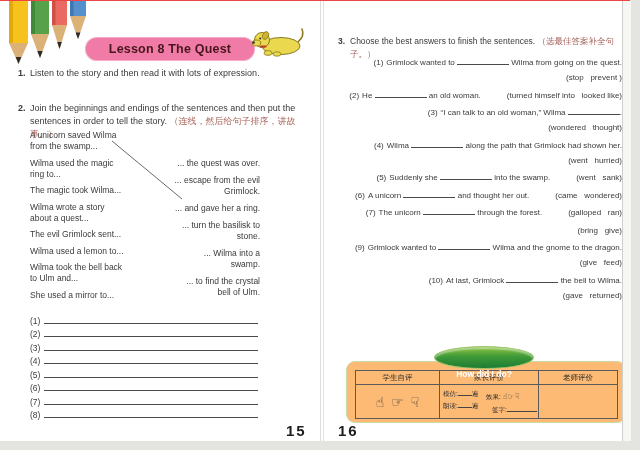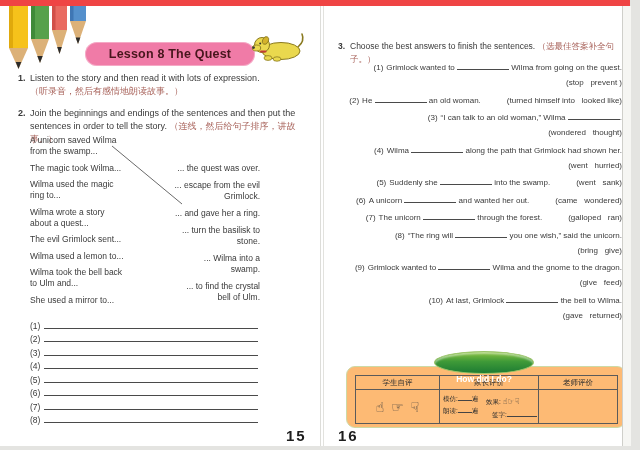--- a/index.html
+++ b/index.html
@@ -4,21 +4,21 @@
 <style>
   html,body{margin:0;padding:0;}
   body{
     width:640px;height:450px;position:relative;overflow:hidden;
     background:#e4e4e1;
     font-family:"Liberation Sans","DejaVu Sans",sans-serif;
     color:#3a3a3a;
     -webkit-font-smoothing:antialiased;
   }
   .spread{position:absolute;left:0;top:0;width:630px;height:440px;background:#ffffff;
-    border-top:6px solid #ef4444;}
+    border-top:1px solid #ef4444;}
   .page{position:absolute;top:0;height:440px;background:#fff;}
   .page-left{left:0;width:320px;border-right:1px solid #ddddd9;}
   .page-right{left:323px;width:299px;border-left:1px solid #e2e2de;}
   .edge-strip{position:absolute;left:622px;top:0;width:8px;height:440px;background:#f6f6f3;border-left:1px solid #cfcfca;}
 
   
   .pencils{position:absolute;left:0;top:0;}
   .banner{
     position:absolute;left:85px;top:36px;width:170px;height:24px;
     border-radius:13px;display:flex;align-items:center;justify-content:center;
@@ -133,36 +133,35 @@
       <circle cx="3.6" cy="15.6" r="1.3" fill="#3a3a3a"></circle>
       <ellipse cx="15.5" cy="8.5" rx="2.8" ry="4" fill="#d4b32c" stroke="#8a7a20" stroke-width="0.8" transform="rotate(25 15.5 8.5)"></ellipse>
       <circle cx="10.2" cy="11.6" r="1" fill="#2e2e2e"></circle>
       <rect x="10" y="18.4" width="6.5" height="2.2" rx="1" fill="#c23a34"></rect>
     </svg>
 
     <div class="ex-head ex1">
       <span class="ex-num">1.</span>
       <div>
         <div>Listen to the story and then read it with lots of expression.</div>
-        <div class="zh" style="color:#a8625a;">（听录音，然后有感情地朗读故事。）</div>
       </div>
     </div>
 
     <div class="ex-head ex2">
       <span class="ex-num">2.</span>
       <div>
         <div>Join the beginnings and endings of the sentences and then put the</div>
         <div><span>sentences in order to tell the story. </span><span class="zh" style="color:#a8625a;">（连线，然后给句子排序，讲故事。）</span></div>
       </div>
     </div>
 
     <div id="match-left" class="match-col match-left">
         <div class="match-item">A unicorn saved Wilma<br>from the swamp...</div>
+        <div class="match-item">Wilma used the magic<br>ring to...</div>
         <div class="match-item">The magic took Wilma...</div>
-        <div class="match-item">Wilma used the magic<br>ring to...</div>
         <div class="match-item">Wilma wrote a story<br>about a quest...</div>
         <div class="match-item">The evil Grimlock sent...</div>
         <div class="match-item">Wilma used a lemon to...</div>
         <div class="match-item">Wilma took the bell back<br>to Ulm and...</div>
         <div class="match-item">She used a mirror to...</div>
       </div>
     <div id="match-right" class="match-col match-right">
         <div class="match-item">... the quest was over.</div>
         <div class="match-item">... escape from the evil<br>Grimlock.</div>
         <div class="match-item">... and gave her a ring.</div>
@@ -233,27 +232,26 @@
           <div class="q-optline">(wondered   thought)</div>
         </div>
         <div class="q-item">
           <div class="q-line"><span class="q-num">(4)</span><span>Wilma </span><span class="q-blank"></span><span> along the path that Grimlock had shown her.</span></div>
           <div class="q-optline">(went   hurried)</div>
         </div>
         <div class="q-item">
           <div class="q-line"><span class="q-num">(5)</span><span>Suddenly she </span><span class="q-blank"></span><span> into the swamp.</span><span class="q-opts inline">(went   sank)</span></div>
         </div>
         <div class="q-item">
-          <div class="q-line"><span class="q-num">(6)</span><span>A unicorn </span><span class="q-blank"></span><span> and wanted her out.</span><span class="q-opts inline">(came   wondered)</span></div>
+          <div class="q-line"><span class="q-num">(6)</span><span>A unicorn </span><span class="q-blank"></span><span> and thought her out.</span><span class="q-opts inline">(came   wondered)</span></div>
         </div>
         <div class="q-item">
           <div class="q-line"><span class="q-num">(7)</span><span>The unicorn </span><span class="q-blank"></span><span> through the forest.</span><span class="q-opts inline">(galloped   ran)</span></div>
         </div>
         <div class="q-item">
-          <div class="q-line"><span class="q-num">(8)</span><span>“The ring will </span><span class="q-blank"></span><span> you one wish,” said the unicorn.</span></div>
           <div class="q-optline">(bring   give)</div>
         </div>
         <div class="q-item">
           <div class="q-line"><span class="q-num">(9)</span><span>Grimlock wanted to </span><span class="q-blank"></span><span> Wilma and the gnome to the dragon.</span></div>
           <div class="q-optline">(give   feed)</div>
         </div>
         <div class="q-item">
           <div class="q-line"><span class="q-num">(10)</span><span>At last, Grimlock </span><span class="q-blank"></span><span> the bell to Wilma.</span></div>
           <div class="q-optline">(gave   returned)</div>
         </div>

